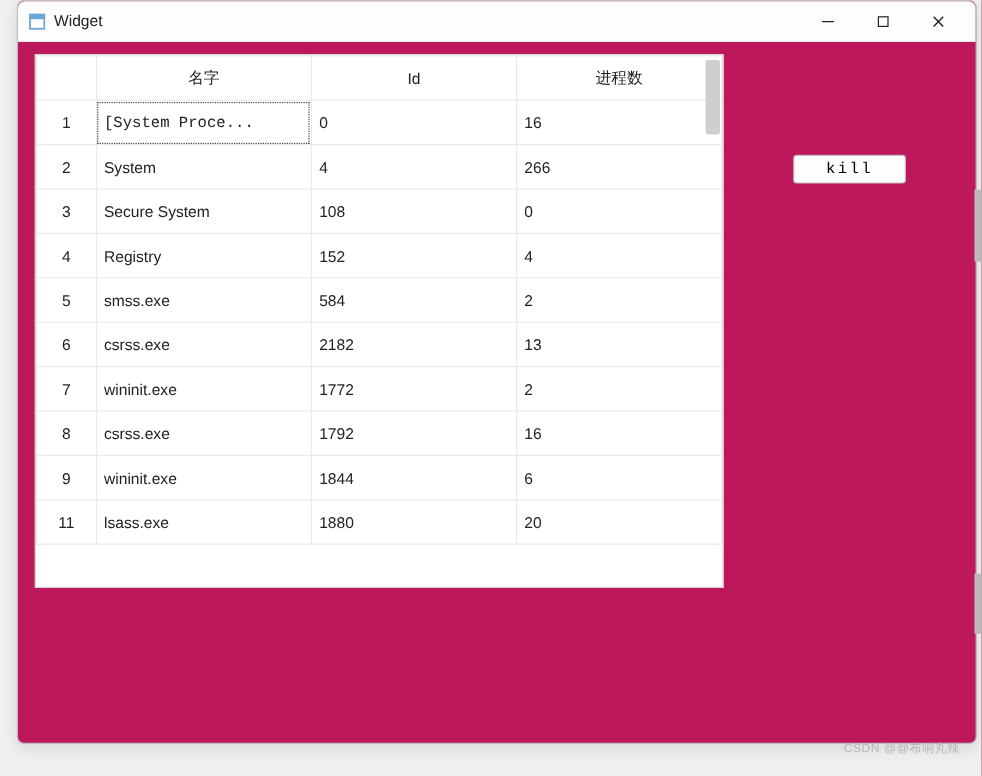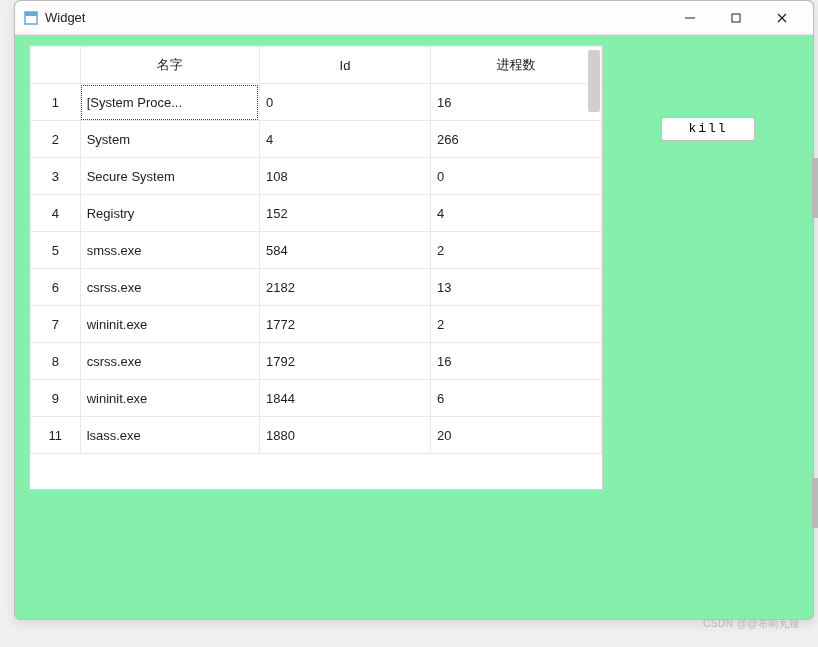--- a/index.html
+++ b/index.html
@@ -23,21 +23,21 @@
       font-size: 12px;
       line-height: 18px;
       overflow: hidden;
     }
     .window {
       position: absolute;
       left: 14px;
       top: 0;
       width: 800px;
       height: 620px;
-      background: #86efac;
+      background: #be185d;
       border: 1px solid #bdbdbd;
       border-radius: 6px;
       box-shadow: 0 4px 12px rgba(0,0,0,0.1);
       display: flex;
       flex-direction: column;
     }
     .titlebar {
       height: 34px;
       display: flex;
       align-items: center;
@@ -101,20 +101,21 @@
     }
     th { text-align: center; background: #fff; }
     .col-rowh { width: 36px; }
     .col-name { width: 130px; }
     .col-id   { width: 124px; }
     .col-thr  { width: 124px; }
     td.rowhead { text-align: center; color: #222; }
     .selcell {
       outline: 1px dotted #444;
       outline-offset: -2px;
+      font-family: Liberation Mono, monospace;
     }
     .vscroll {
       position: absolute;
       right: 2px;
       top: 2px;
       width: 12px;
       height: 440px;
       background: transparent;
     }
     .vthumb {
@@ -135,21 +136,21 @@
       height: 24px;
       background: #fdfdfd;
       border: 1px solid #bfbfbf;
       border-radius: 3px;
       font-family: "Courier New", monospace;
       font-size: 13px;
       letter-spacing: 2px;
       text-align: center;
       line-height: 22px;
       cursor: default;
-      margin: 4px auto;
+      margin: 16px auto;
     }
     .watermark {
       position: absolute;
       right: 18px;
       bottom: 16px;
       color: #b7b7b7;
       font-size: 10px;
       letter-spacing: 0.5px;
       pointer-events: none;
     }

